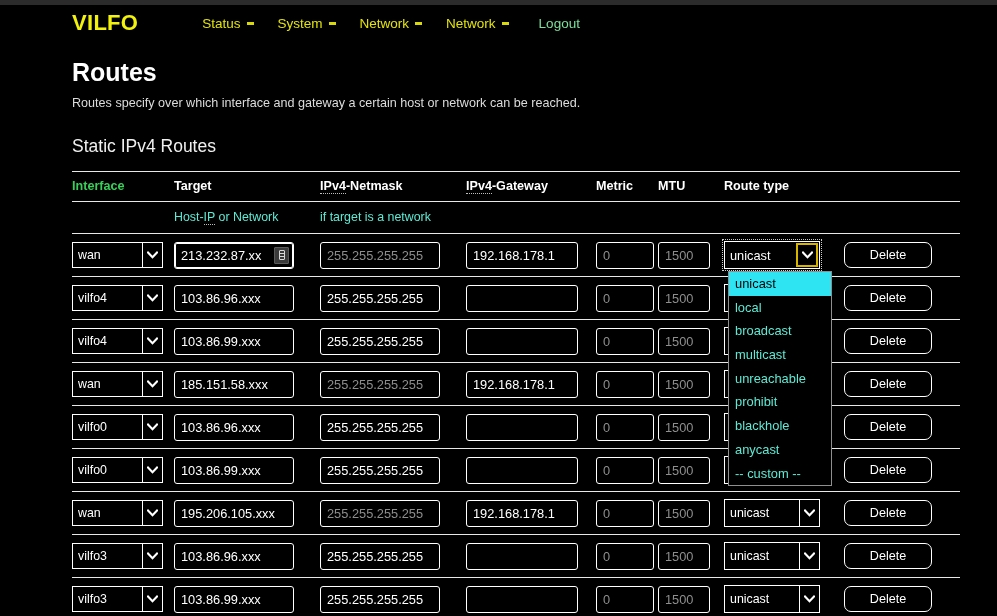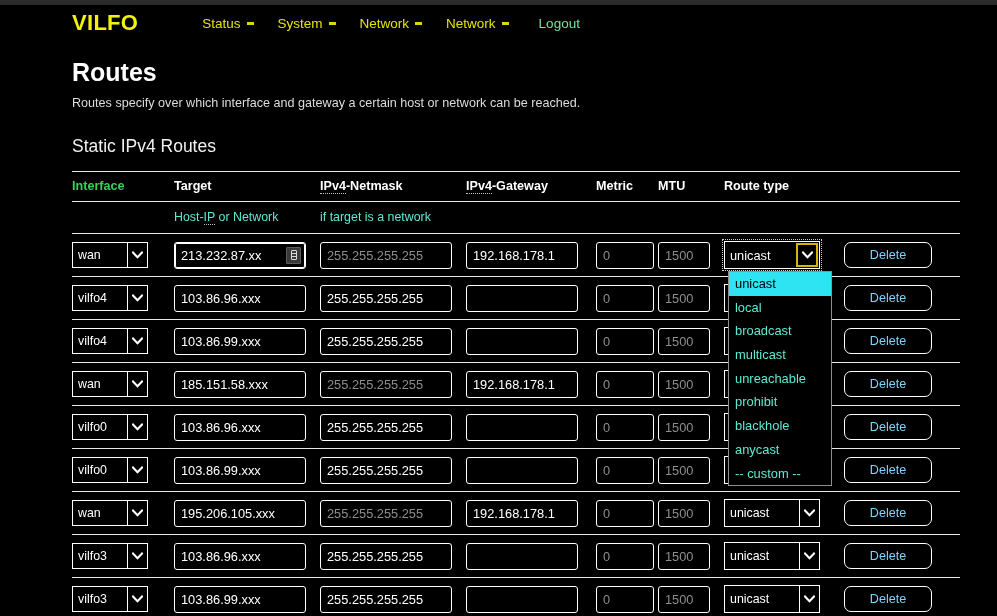--- a/index.html
+++ b/index.html
@@ -133,21 +133,21 @@
   .c-metric { width: 62px; }
   .c-mtu    { width: 66px; }
   .c-rtype  { width: 120px; }
   .c-act    { width: 116px; }
 
   
   .sel {
     position: relative;
     display: inline-flex;
     align-items: stretch;
-    width: 76px; height: 26px;
+    width: 91px; height: 26px;
     background: #000000;
     border: 1px solid #ffffff;
     cursor: pointer;
     overflow: hidden;
   }
   .sel .sel-label {
     flex: 1 1 auto;
     display: flex; align-items: center;
     padding-left: 5px;
     color: #ffffff;
@@ -156,21 +156,21 @@
     overflow: hidden;
   }
   .sel .sel-btn {
     flex: 0 0 20px;
     border-left: 1px solid #ffffff;
     display: flex; align-items: center; justify-content: center;
   }
   .sel .sel-btn svg { display: block; }
 
   .txt {
-    width: 132px; height: 27px;
+    width: 120px; height: 27px;
     background: #000000;
     border: 1px solid #ffffff;
     border-radius: 3px;
     color: #ffffff;
     font-family: "Liberation Sans", sans-serif;
     font-size: 12.8px;
     padding: 0 6px;
     outline: none;
   }
   .txt::placeholder { color: #8e8e8e; opacity: 1; }
@@ -202,21 +202,21 @@
     background:
       linear-gradient(#d8d8d8 0 0) no-repeat 0 2px / 100% 1px,
       linear-gradient(#d8d8d8 0 0) no-repeat 0 5px / 100% 1px;
   }
 
   .btn-delete {
     width: 88px; height: 26px;
     background: #000000;
     border: 1px solid #ffffff;
     border-radius: 7px;
-    color: #7dd3fc;
+    color: #ffffff;
     font-family: "Liberation Sans", sans-serif;
     font-size: 12.6px;
     cursor: pointer;
     padding: 0;
   }
 
   
   #rtype-open-wrap { position: relative; }
   #rtype-open-closed {
     position: relative;

